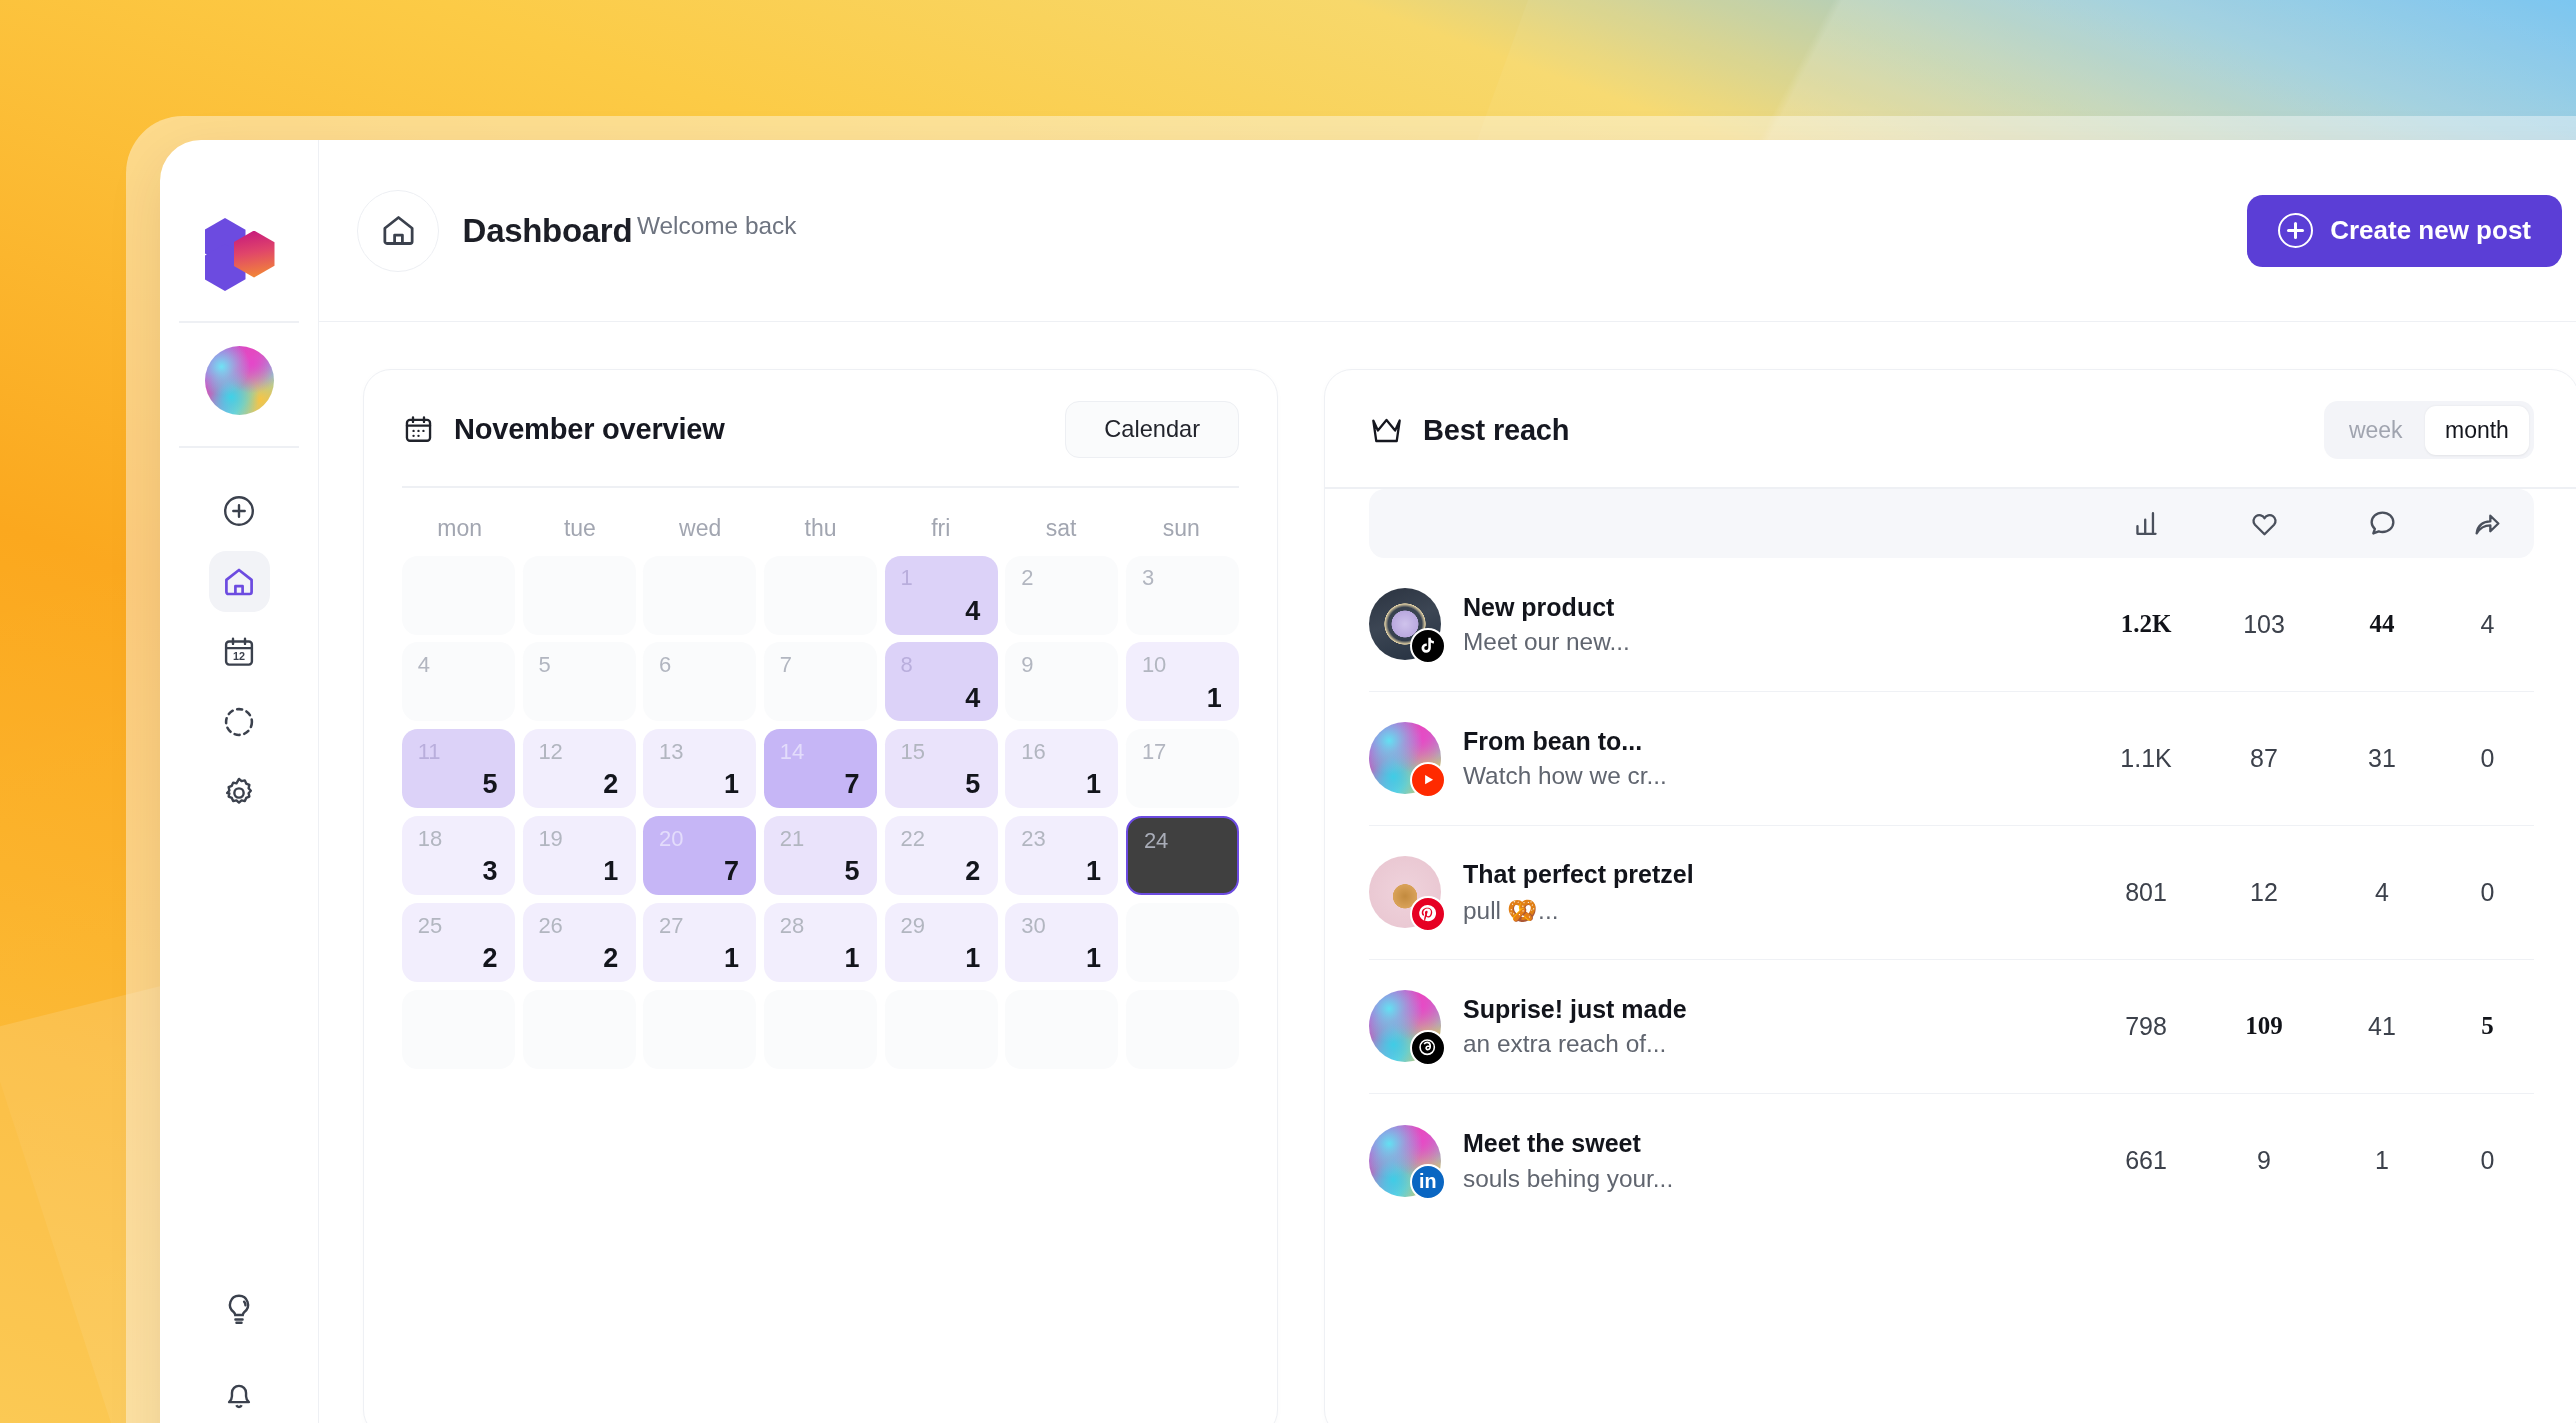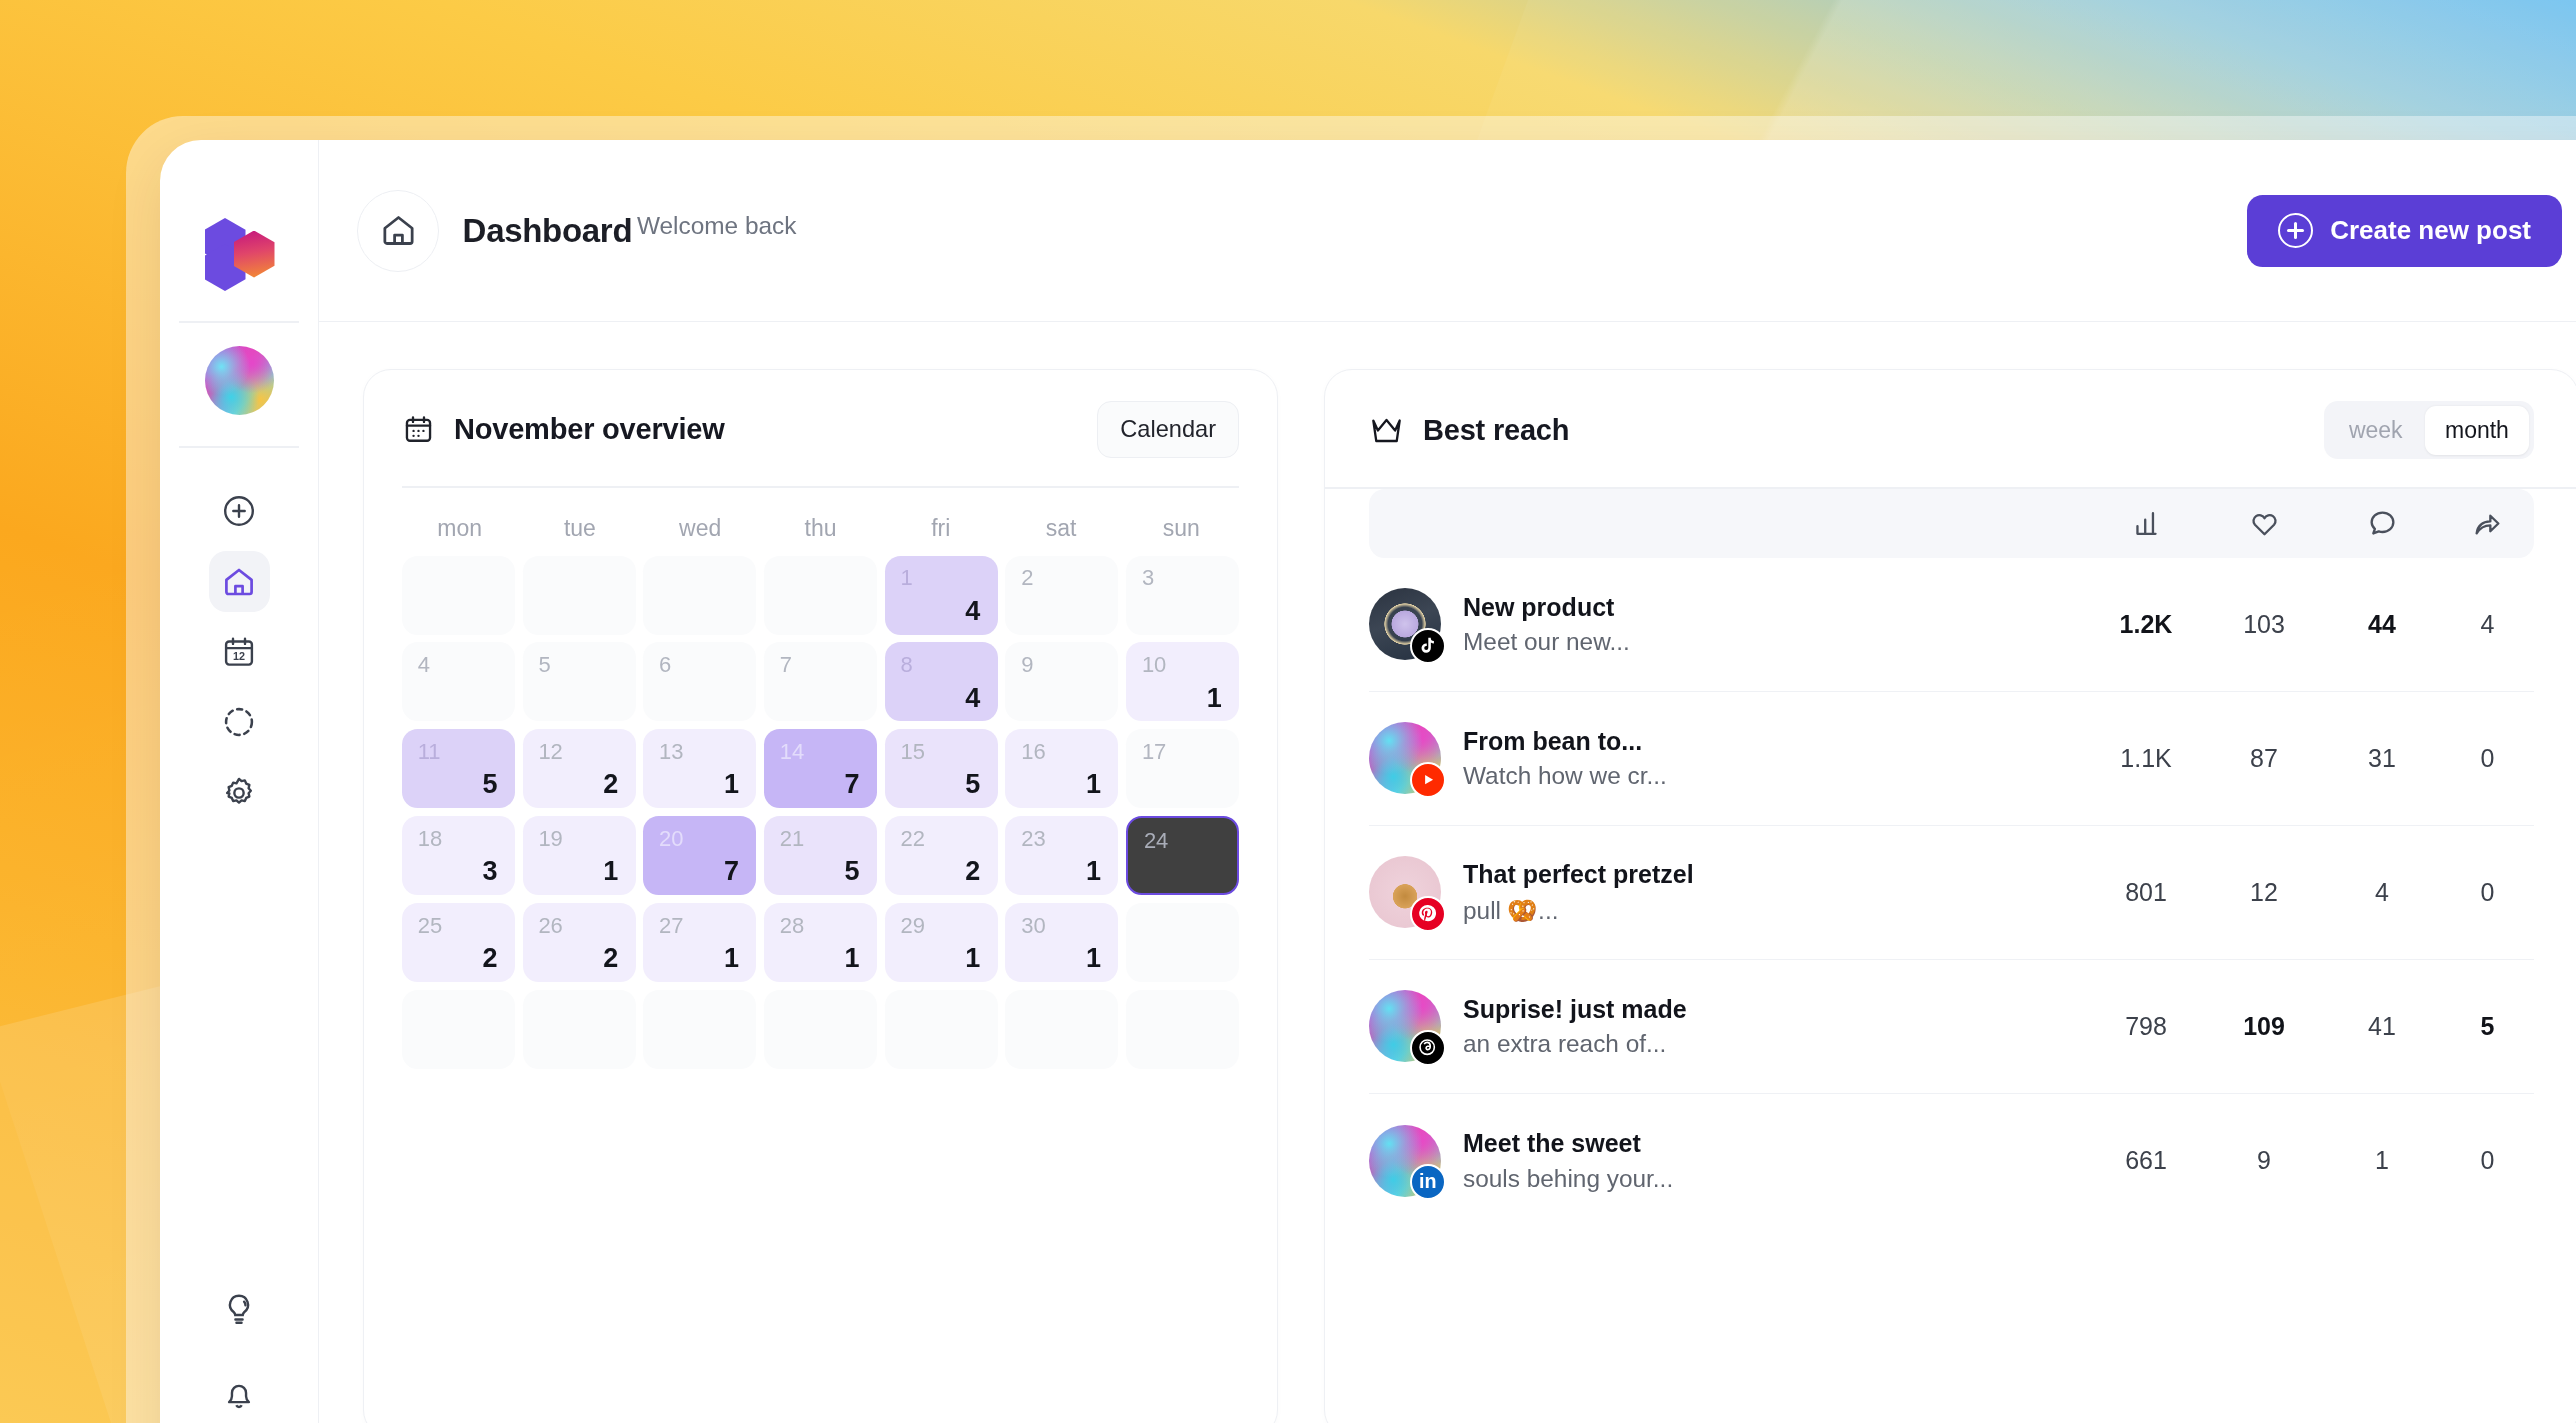--- a/index.html
+++ b/index.html
@@ -113,21 +113,21 @@
     display: flex; flex-direction: column; box-shadow: 0 1.6px 6.3px rgba(20,20,40,0.02);
   }
   .card-cal { flex: 0 0 915px; max-height: 1069px; padding: 31px 38px 23.6px 38px; }
   .card-reach { flex: 1; max-height: 1069px; padding: 31px 0 0 0; }
 
   .card-head { display: flex; align-items: center; gap: 19px; padding-bottom: 28px; }
   .card-head.reach { padding: 0 44px 28px 44px; }
   .card-title { font-size: 29px; font-weight: 700; color: #161821; letter-spacing: -0.2px; }
   .ghost-btn {
     margin-left: auto; background: #FAFBFC; border: 1.6px solid #EDEFF3; border-radius: 14px;
-    height: 57px; padding: 0 22px; font-size: 23.6px; color: #22242C; cursor: pointer;
+    height: 57px; padding: 0 38px; font-size: 23.6px; color: #22242C; cursor: pointer;
     font-family: inherit; display: flex; align-items: center; text-align: center;
   }
   .seg {
     margin-left: auto; background: #F3F4F8; border-radius: 14px; padding: 4.7px;
     display: flex; align-items: center; gap: 1.6px; justify-content: center;
   }
   .seg button {
     border: none; background: transparent; font-family: inherit; font-size: 23px;
     color: #A0A4AF; height: 49px; padding: 0 20.4px; border-radius: 11px; cursor: pointer;
   }
@@ -194,21 +194,21 @@
   }
   .badge.tiktok   { background: #010101; }
   .badge.youtube  { background: #FF2A00; }
   .badge.pinterest{ background: #E60023; }
   .badge.threads  { background: #000000; }
   .badge.linkedin { background: #0A66C2; }
   .post-text { display: flex; flex-direction: column; gap: 6.3px; min-width: 0; }
   .post-title { font-size: 25px; font-weight: 700; color: #12141B; white-space: nowrap; }
   .post-snippet { font-size: 24.4px; color: #60656F; white-space: nowrap; }
   .stat { text-align: center; font-size: 25px; color: #3C414B; }
-  .stat.bold { font-weight: 700; color: #111319; }
+  .stat.bold { font-weight: 700; color: #111319; font-family: Liberation Serif, serif; }
 </style>
 </head>
 <body>
 
 <div class="facet-a"></div>
 <div class="facet-b"></div>
 <div class="facet-c"></div>
 
 <div class="app-ring"></div>
 

